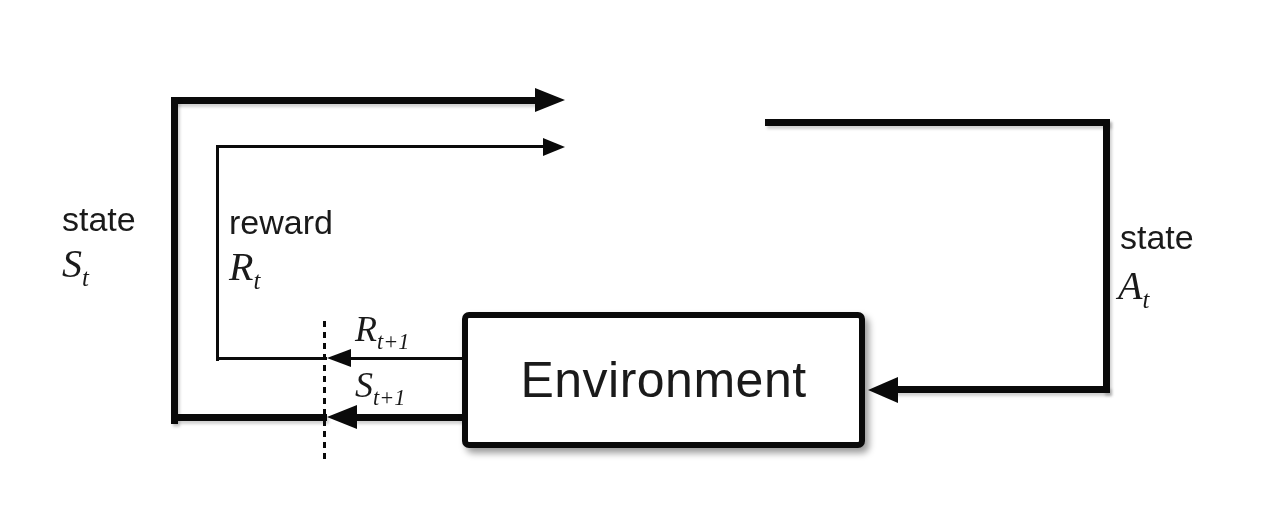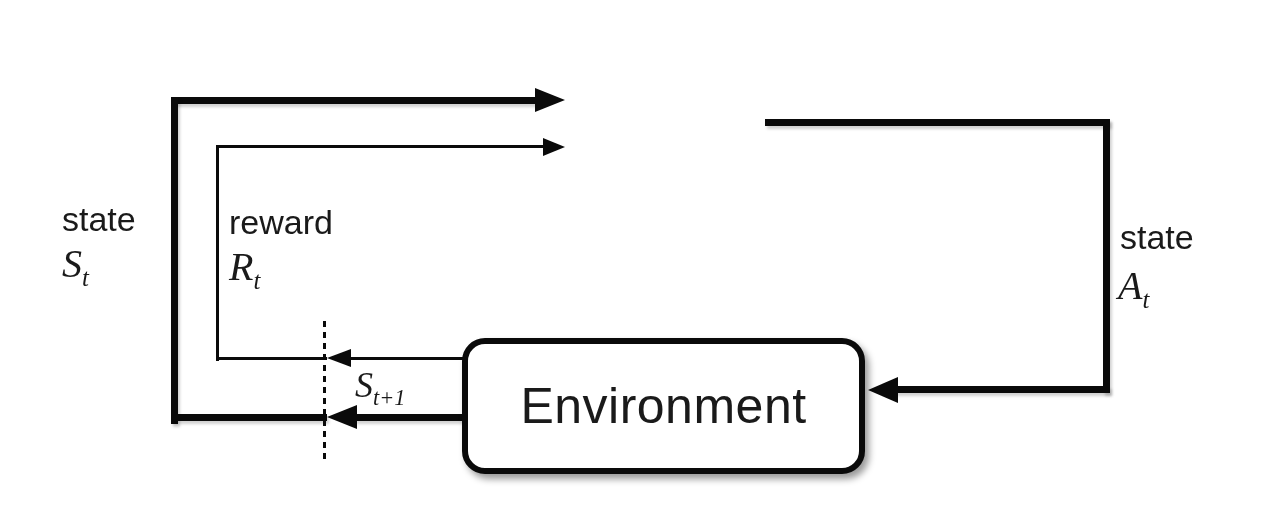--- a/index.html
+++ b/index.html
@@ -85,21 +85,21 @@
     font-size: 36px;
   }
   .center-text { }
 </style>
 </head>
 <body>
 
 <div id="canvas">
 
 
-  <div class="node-box" style="left:462px; top:338px; width:403px; height:136px; border-radius:23px;justify-content:center;">
+  <div class="node-box" style="left:462px; top:312px; width:403px; height:136px; border-radius:7px;justify-content:center;">
     <span class="node-label" style="font-size:50px;">Environment</span>
   </div>
 
   <div class="line thick-shadow" style="left:171px; top:97px; width:368px; height:7px;"></div>
   <div class="tri" style="left:535px; top:88px; border-width:12px 0 12px 30px; border-left-color:#0a0a0a;"></div>
   <div class="line thick-shadow" style="left:171px; top:97px; width:7px; height:327px;"></div>
   <div class="line thick-shadow" style="left:171px; top:414px; width:156px; height:7px;"></div>
   <div class="tri" style="left:327px; top:405px; border-width:12px 30px 12px 0; border-right-color:#0a0a0a;"></div>
   <div class="line thick-shadow" style="left:354px; top:414px; width:112px; height:7px;"></div>
 
@@ -119,16 +119,17 @@
 
   <div class="word-label center-text" style="left:62px; top:200px; width:100px;">state</div>
   <div class="math-label center-text" style="left:62px; top:240px; width:100px;"><span>S</span><sub>t</sub></div>
 
   <div class="word-label" style="left:229px; top:203px;">reward</div>
   <div class="math-label" style="left:229px; top:243px;"><span>R</span><sub>t</sub></div>
 
   <div class="word-label" style="left:1120px; top:218px;">state</div>
   <div class="math-label" style="left:1118px; top:262px;"><span>A</span><sub>t</sub></div>
 
+  <div class="math-label math-small center-text" style="left:355px; top:308px; width:110px;"><span>R</span><sub>t+1</sub></div>
 
   <div class="math-label math-small center-text" style="left:355px; top:364px; width:110px;"><span>S</span><sub>t+1</sub></div>
 
 </div>
 
 </body></html>

